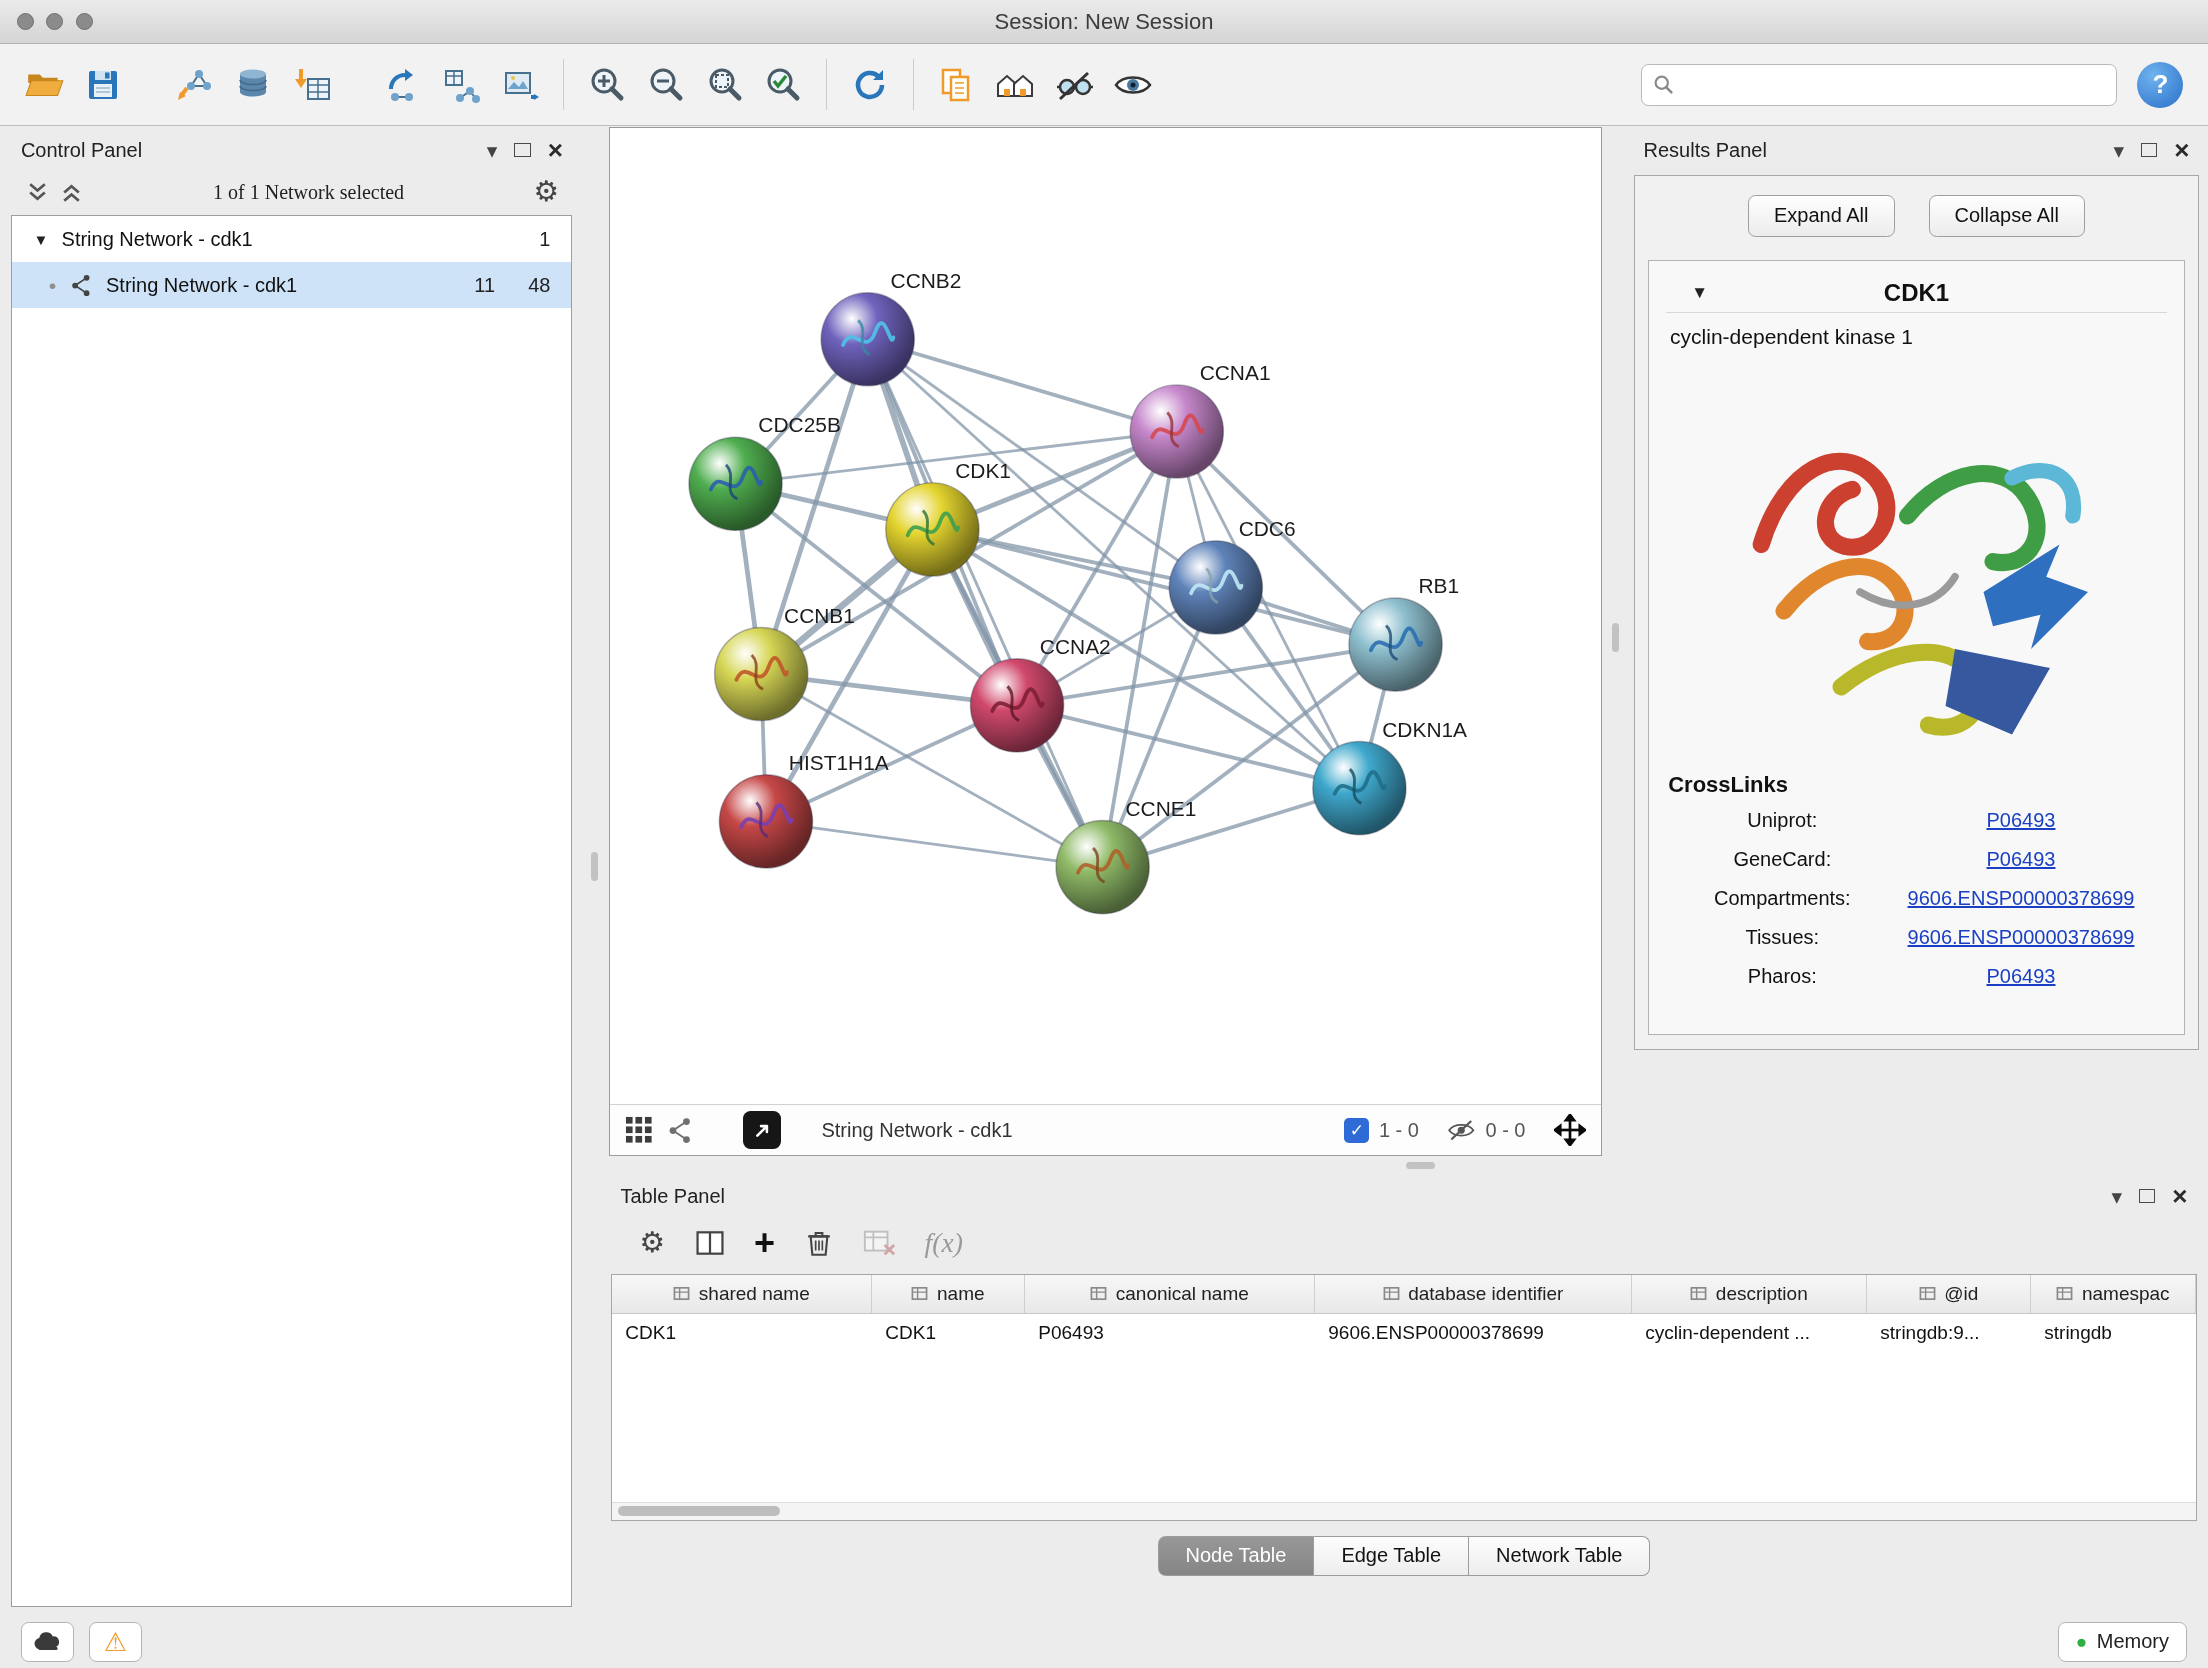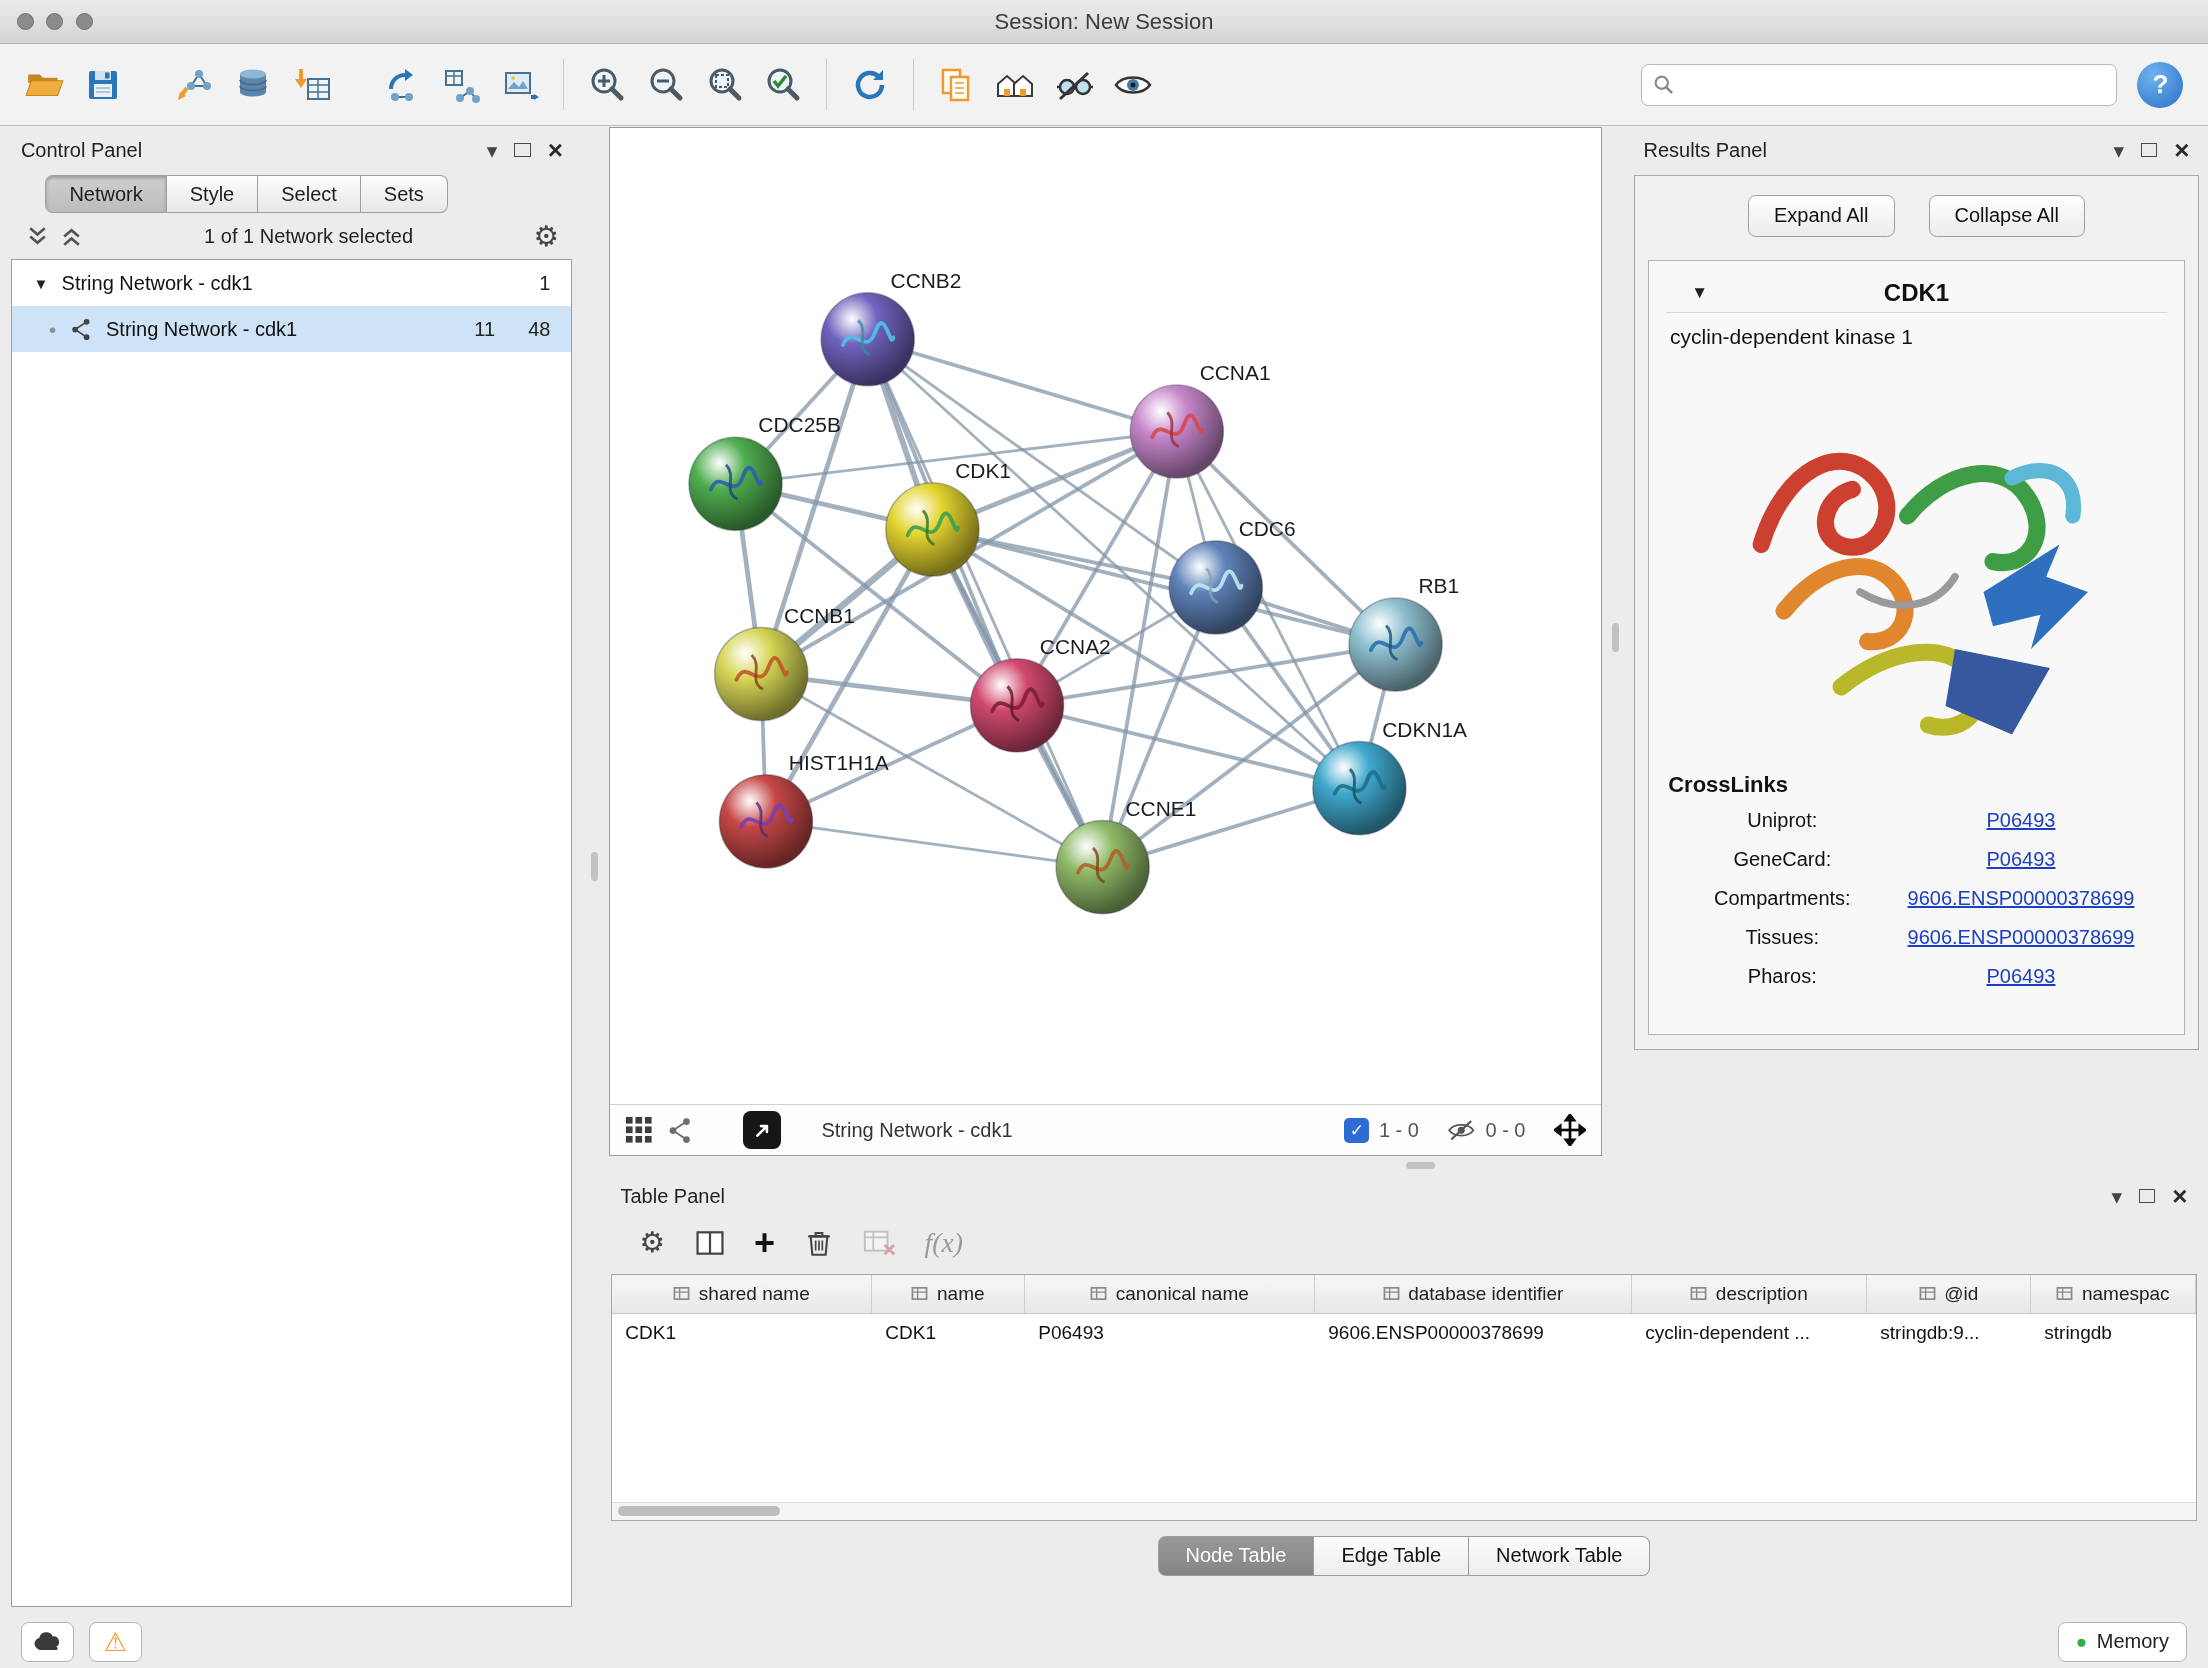--- a/index.html
+++ b/index.html
@@ -27,21 +27,21 @@
   .ifloat{width:14.3px;height:12.4px;border:1.9px solid #4a4a4a;display:inline-block;}
   .iclose{font-size:26px;font-weight:bold;color:#2b2b2b;line-height:1;}
 
   
   .control-panel{position:absolute;left:11.4px;top:131px;width:561px;height:1476px;display:flex;flex-direction:column;}
   .cp-tabs{height:44px;display:flex;align-items:flex-end;padding-left:34px;}
   .cp-tab{height:38px;padding:0 23px;display:flex;align-items:center;background:linear-gradient(#fdfdfd,#e7e7e7);border:1px solid #9e9e9e;border-left:none;font-size:20px;color:#1d1d1d;box-sizing:border-box;}
   .cp-tab:first-child{border-left:1px solid #9e9e9e;border-radius:7.6px 0 0 7.6px;}
   .cp-tab:last-child{border-radius:0 7.6px 7.6px 0;}
   .cp-tab.selected{background:linear-gradient(#cfcfcf,#bdbdbd);box-shadow:inset 0 1.9px 3.8px rgba(0,0,0,.25);}
-  .cp-utility{height:46px;display:flex;align-items:center;padding:0 13.3px;gap:9px;font-size:20px;color:#222;}
+  .cp-utility{height:46px;display:flex;align-items:center;padding:0 13.3px;gap:9px;font-size:20px;color:#222;font-family:Liberation Serif, serif;}
   .cp-utility .ustatus{flex:1;text-align:center;}
   .gear{font-size:28.5px;color:#454545;line-height:1;}
   .cp-tree{flex:1;background:#fff;border:1px solid #9e9e9e;overflow:hidden;}
   .tree-row{height:46px;display:flex;align-items:center;font-size:20px;color:#111;padding:0 21px;gap:13.3px;box-sizing:border-box;}
   .tree-row .spacer{flex:1;}
   .tree-row.selected{background:#cfe3f8;}
   .tree-row.child{padding-left:36px;}
   .tree-caret{font-size:15px;color:#222;}
   .tree-bullet{font-size:13.3px;color:#8f8f8f;}
   .tree-count{min-width:42px;text-align:right;color:#222;}
@@ -268,26 +268,20 @@
         <span>?</span>
       </button>
   </div>
 
   <div class="control-panel">
     <div class="panel-titlebar">
       <span class="ptitle">Control Panel</span>
       <span class="icaret">▾</span>
       <span class="ifloat"></span>
       <span class="iclose">×</span>
-    </div>
-    <div class="cp-tabs">
-      <div class="cp-tab selected">Network</div>
-      <div class="cp-tab">Style</div>
-      <div class="cp-tab">Select</div>
-      <div class="cp-tab">Sets</div>
     </div>
     <div class="cp-utility">
       <svg width="25" viewBox="0 0 24 24">
           <path d="M5 4l7 6 7-6M5 12l7 6 7-6" stroke="#555" stroke-width="2.6" fill="none"></path>
         </svg>
       <svg width="25" viewBox="0 0 24 24" style="transform:rotate(180deg)">
           <path d="M5 4l7 6 7-6M5 12l7 6 7-6" stroke="#555" stroke-width="2.6" fill="none"></path>
         </svg>
       <span class="ustatus">1 of 1 Network selected</span>
       <span class="gear">⚙</span>

